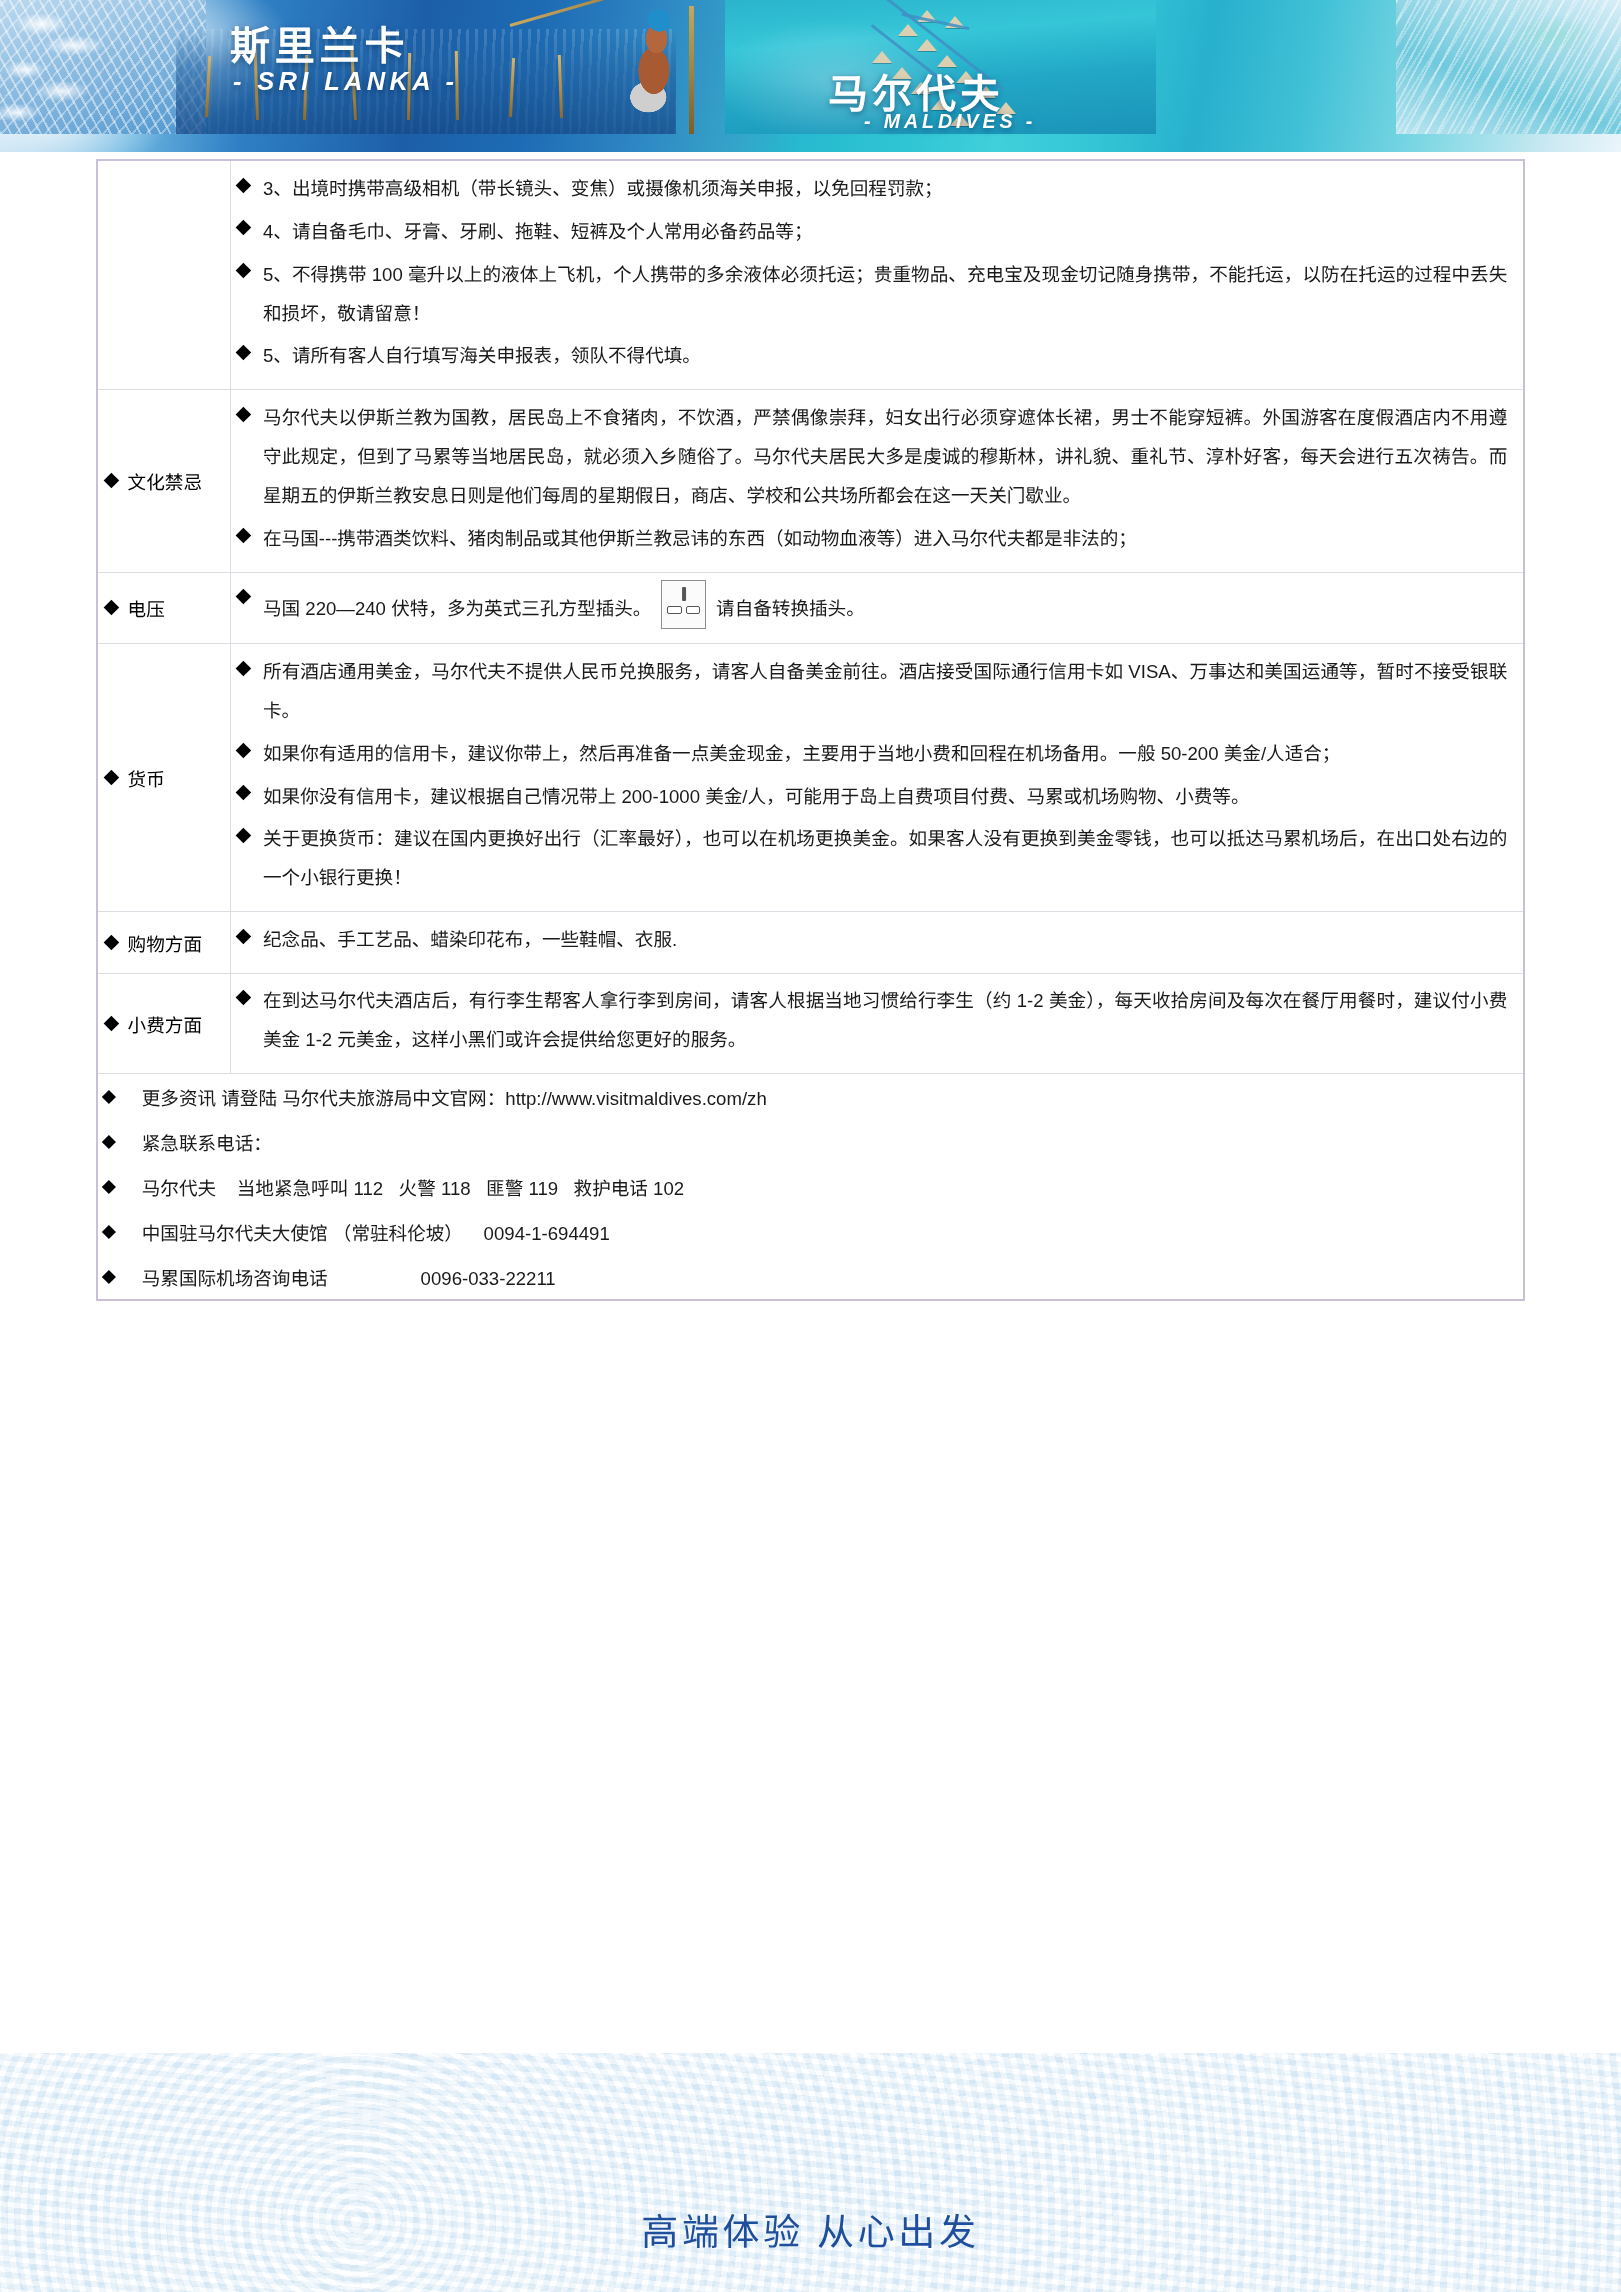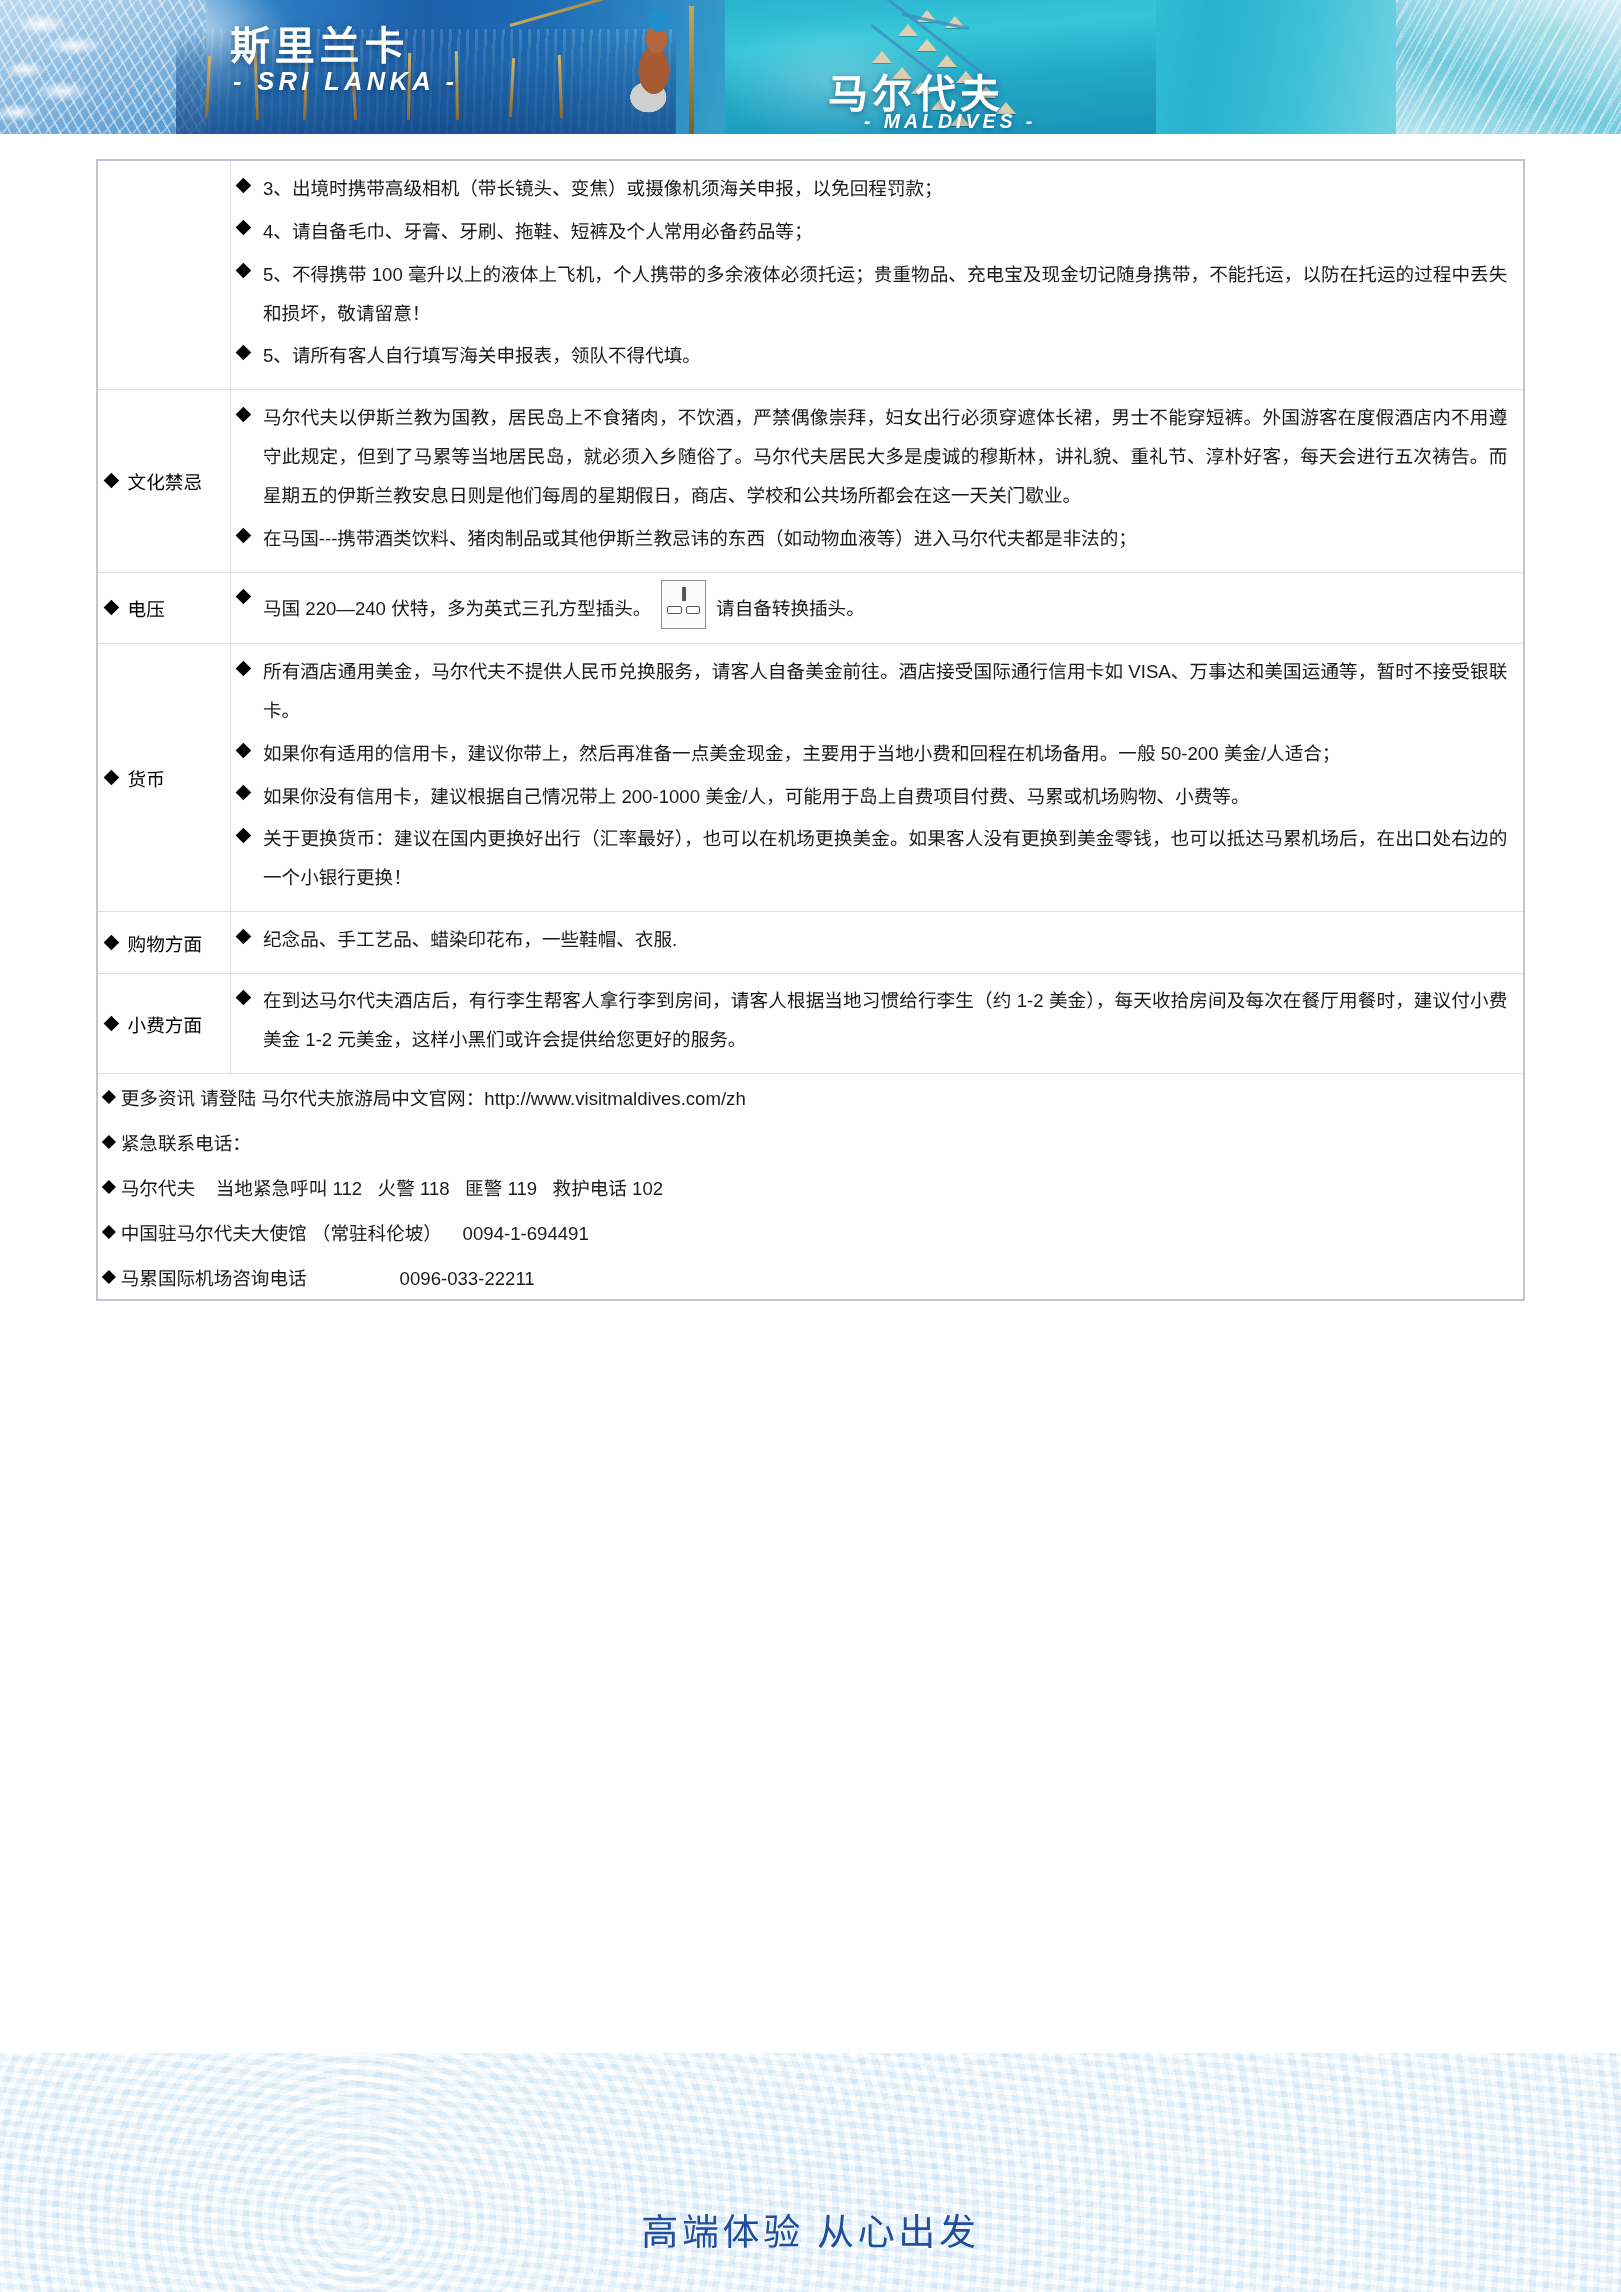--- a/index.html
+++ b/index.html
@@ -7,21 +7,21 @@
   body{
     width:1621px;height:2293px;
     background:#ffffff;
     font-family:"Liberation Sans","DejaVu Sans",sans-serif;
     overflow:hidden;
     position:relative;
   }
 
   
   .banner{
-    position:absolute;left:0;top:0;width:1621px;height:134px;
+    position:absolute;left:0;top:0;width:1621px;height:152px;
     overflow:hidden;
   }
   .banner-bg{
     position:absolute;inset:0;
     background:
       radial-gradient(ellipse 235px 118px at 8% 30%, rgba(255,255,255,.92), rgba(255,255,255,0) 70%),
       radial-gradient(ellipse 176px 98px at 3% 75%, rgba(255,255,255,.85), rgba(255,255,255,0) 70%),
       linear-gradient(100deg,#cfe6f5 0%, #6fb8e2 9%, #2f7fc4 16%, #1c5fa8 26%, #1d6bb4 33%, #2e86c3 40%, #35a3c9 46%,
         #26b9cf 50%, #2fc4d4 56%, #3fd0da 62%, #33c6d6 68%, #28b0cd 74%, #3fc0d6 80%, #7fd8e4 88%, #cfeaf3 96%, #e9f5fb 100%);
   }
@@ -154,21 +154,21 @@
   .plug-icon .pin-l,.plug-icon .pin-r{
     position:absolute;top:24.5px;width:12.7px;height:5.9px;
     border:1.5px solid #555;border-radius:2px;background:#fff;
   }
   .plug-icon .pin-l{left:4.9px;}
   .plug-icon .pin-r{right:4.9px;}
 
   
   .contact-cell{padding:15.7px 7.8px 17.6px 7.8px;}
   .cline{
-    display:flex;align-items:center;gap:7px;
+    display:flex;align-items:center;gap:28px;
     font-size:18.6px;color:#1a1a1a;height:45px;
     padding-left:5.9px;
   }
   .cline .dia{width:9.8px;height:9.8px;}
   .cline .ctxt{white-space:pre;}
 
   
   .footer{
     position:absolute;left:0;bottom:0;width:1621px;height:240px;
     overflow:hidden;

